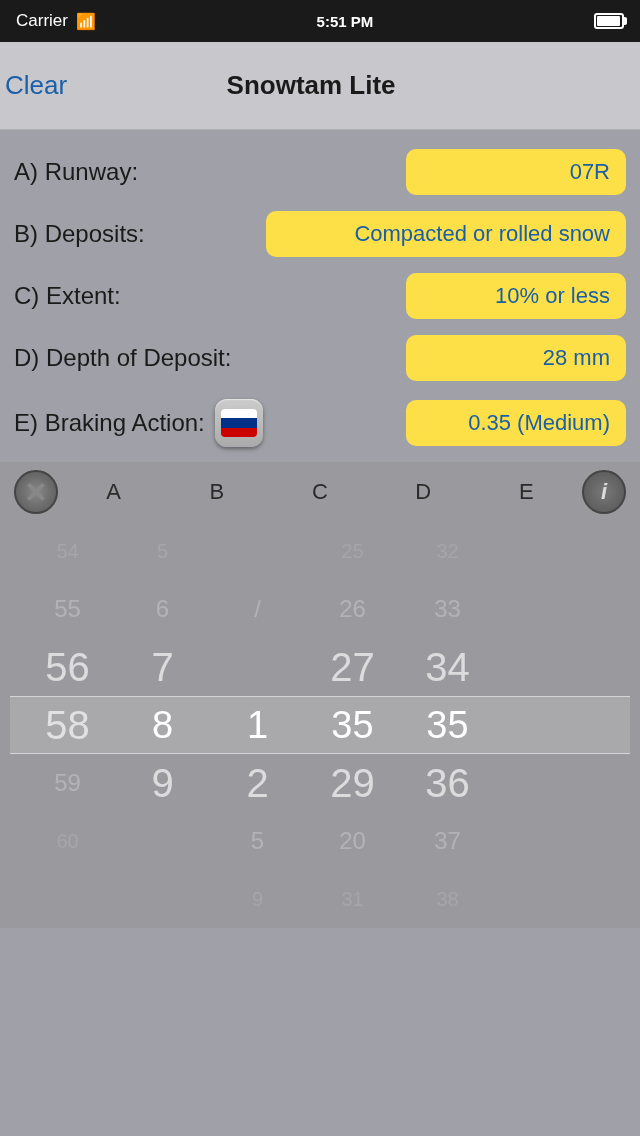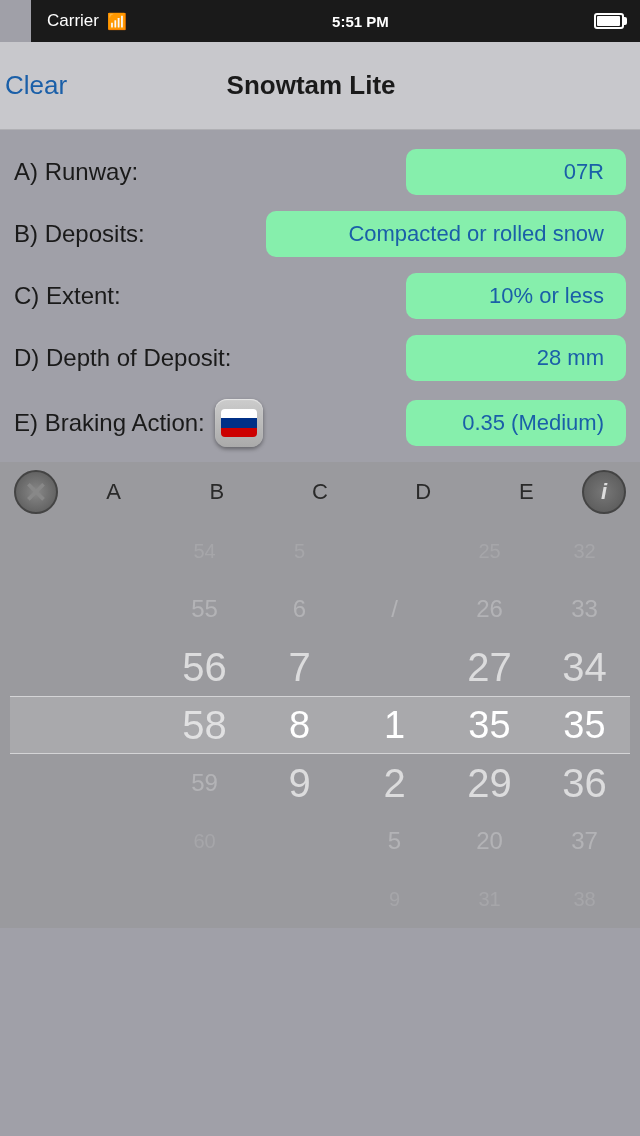--- a/index.html
+++ b/index.html
@@ -17,21 +17,20 @@
     .status-bar {
       height: 42px;
       background: #1a1a1a;
       display: flex;
       align-items: center;
       justify-content: space-between;
       padding: 0 16px;
       color: white;
       font-size: 18px;
       font-weight: 500;
-      margin-left: 31px;
     }
     .status-left { display: flex; align-items: center; gap: 8px; }
     .status-carrier { font-size: 17px; }
     .wifi-icon { font-size: 16px; }
     .status-time { font-size: 15px; font-weight: 600; }
     .battery-icon {
       width: 30px; height: 16px;
       border: 2px solid white;
       border-radius: 3px;
       position: relative;
@@ -91,23 +90,23 @@
       justify-content: space-between;
       margin-bottom: 10px;
       min-height: 52px;
     }
     .form-label {
       font-size: 24px;
       color: #1a1a1a;
       font-weight: 400;
     }
     .form-value {
-      background: #86efac;
+      background: #fde047;
       border-radius: 10px;
-      padding: 10px 22px;
+      padding: 10px 16px;
       font-size: 22px;
       color: #1a5fa8;
       text-align: right;
       min-width: 220px;
     }
     .form-value.wide {
       min-width: 360px;
     }
 
     
@@ -165,22 +164,22 @@
       height: 58px;
       transform: translateY(-50%);
       background: rgba(255,255,255,0.15);
       border-top: 1px solid rgba(255,255,255,0.5);
       border-bottom: 1px solid rgba(255,255,255,0.5);
       z-index: 1;
     }
 
     .picker-columns-wrap {
       display: flex;
-      justify-content: flex-end;
-      padding: 0 8px;
+      justify-content: flex-start;
+      padding: 0 20px;
     }
 
     .picker-col {
       width: 95px;
       text-align: center;
       display: flex;
       flex-direction: column;
       align-items: center;
     }
 

